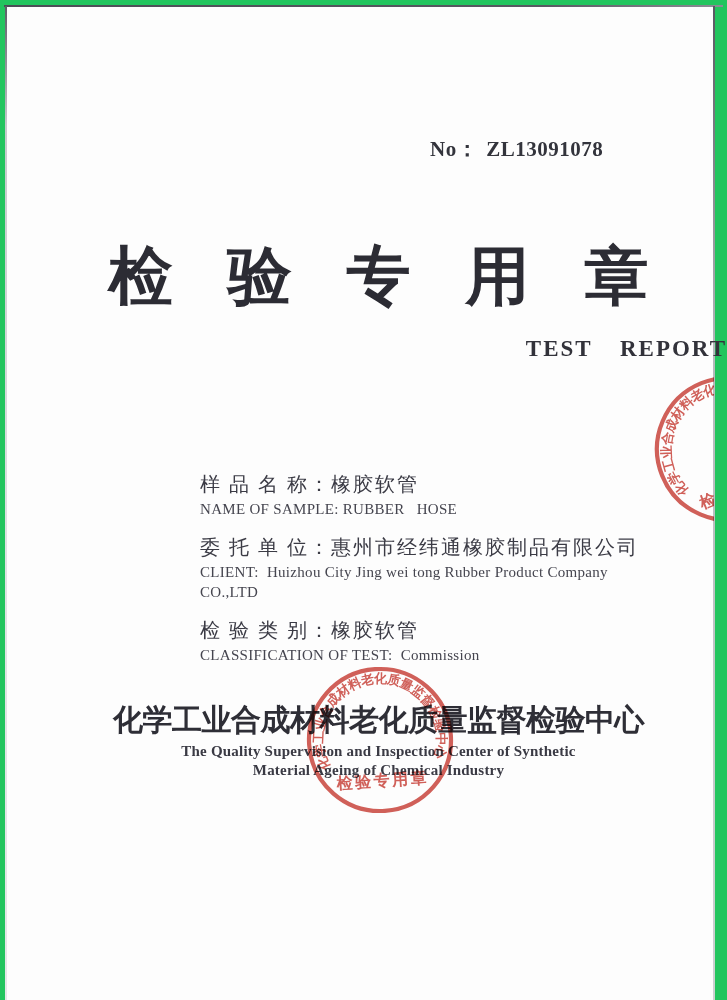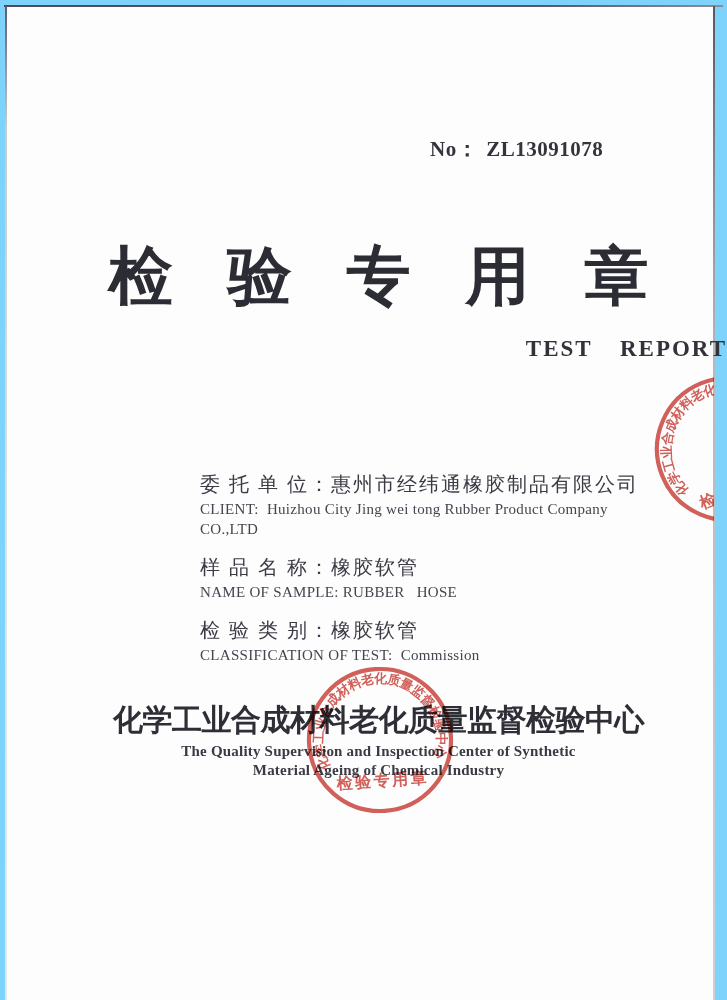--- a/index.html
+++ b/index.html
@@ -1,19 +1,19 @@
 <!DOCTYPE html>
 <html><head>
 <meta charset="utf-8">
 <style>
   * { margin:0; padding:0; box-sizing:border-box; }
   html,body { background:#eceeee; }
   .scan {
     position:relative; width:727px; height:1000px;
-    background:#7dd3fc; overflow:hidden;
+    background:#22c55e; overflow:hidden;
     font-family:"Liberation Serif","DejaVu Serif",serif;
   }
   .paper {
     position:absolute; left:6px; top:7px; width:708px; height:993px;
     background:#fdfdfd;
   }
   
   .edge-top {
     position:absolute; left:4px; top:5px; width:719px; height:2px;
     background:linear-gradient(90deg,#4c4c56,#585862 75%,#8d8d96);
@@ -98,26 +98,26 @@
   <div class="edge-left"></div>
   <div class="edge-right"></div>
 
   <div class="report-no"><span class="no-label">No：</span><span class="no-value">ZL13091078</span></div>
 
   <div class="title-cn">检验专用章</div>
   <div class="title-en">TEST REPORT</div>
 
   <div class="fields">
     <div class="field">
+      <div class="cn">样 品 名 称：橡胶软管</div>
+      <div class="en">NAME OF SAMPLE: RUBBER   HOSE</div>
+    </div>
+    <div class="field">
       <div class="cn">委 托 单 位：惠州市经纬通橡胶制品有限公司</div>
       <div class="en">CLIENT:  Huizhou City Jing wei tong Rubber Product Company CO.,LTD</div>
-    </div>
-    <div class="field">
-      <div class="cn">样 品 名 称：橡胶软管</div>
-      <div class="en">NAME OF SAMPLE: RUBBER   HOSE</div>
     </div>
     <div class="field">
       <div class="cn">检 验 类 别：橡胶软管</div>
       <div class="en">CLASSIFICATION OF TEST:  Commission</div>
     </div>
   </div>
 
   <div class="org">
     <div class="org-cn">化学工业合成材料老化质量监督检验中心</div>
     <div class="org-en">

